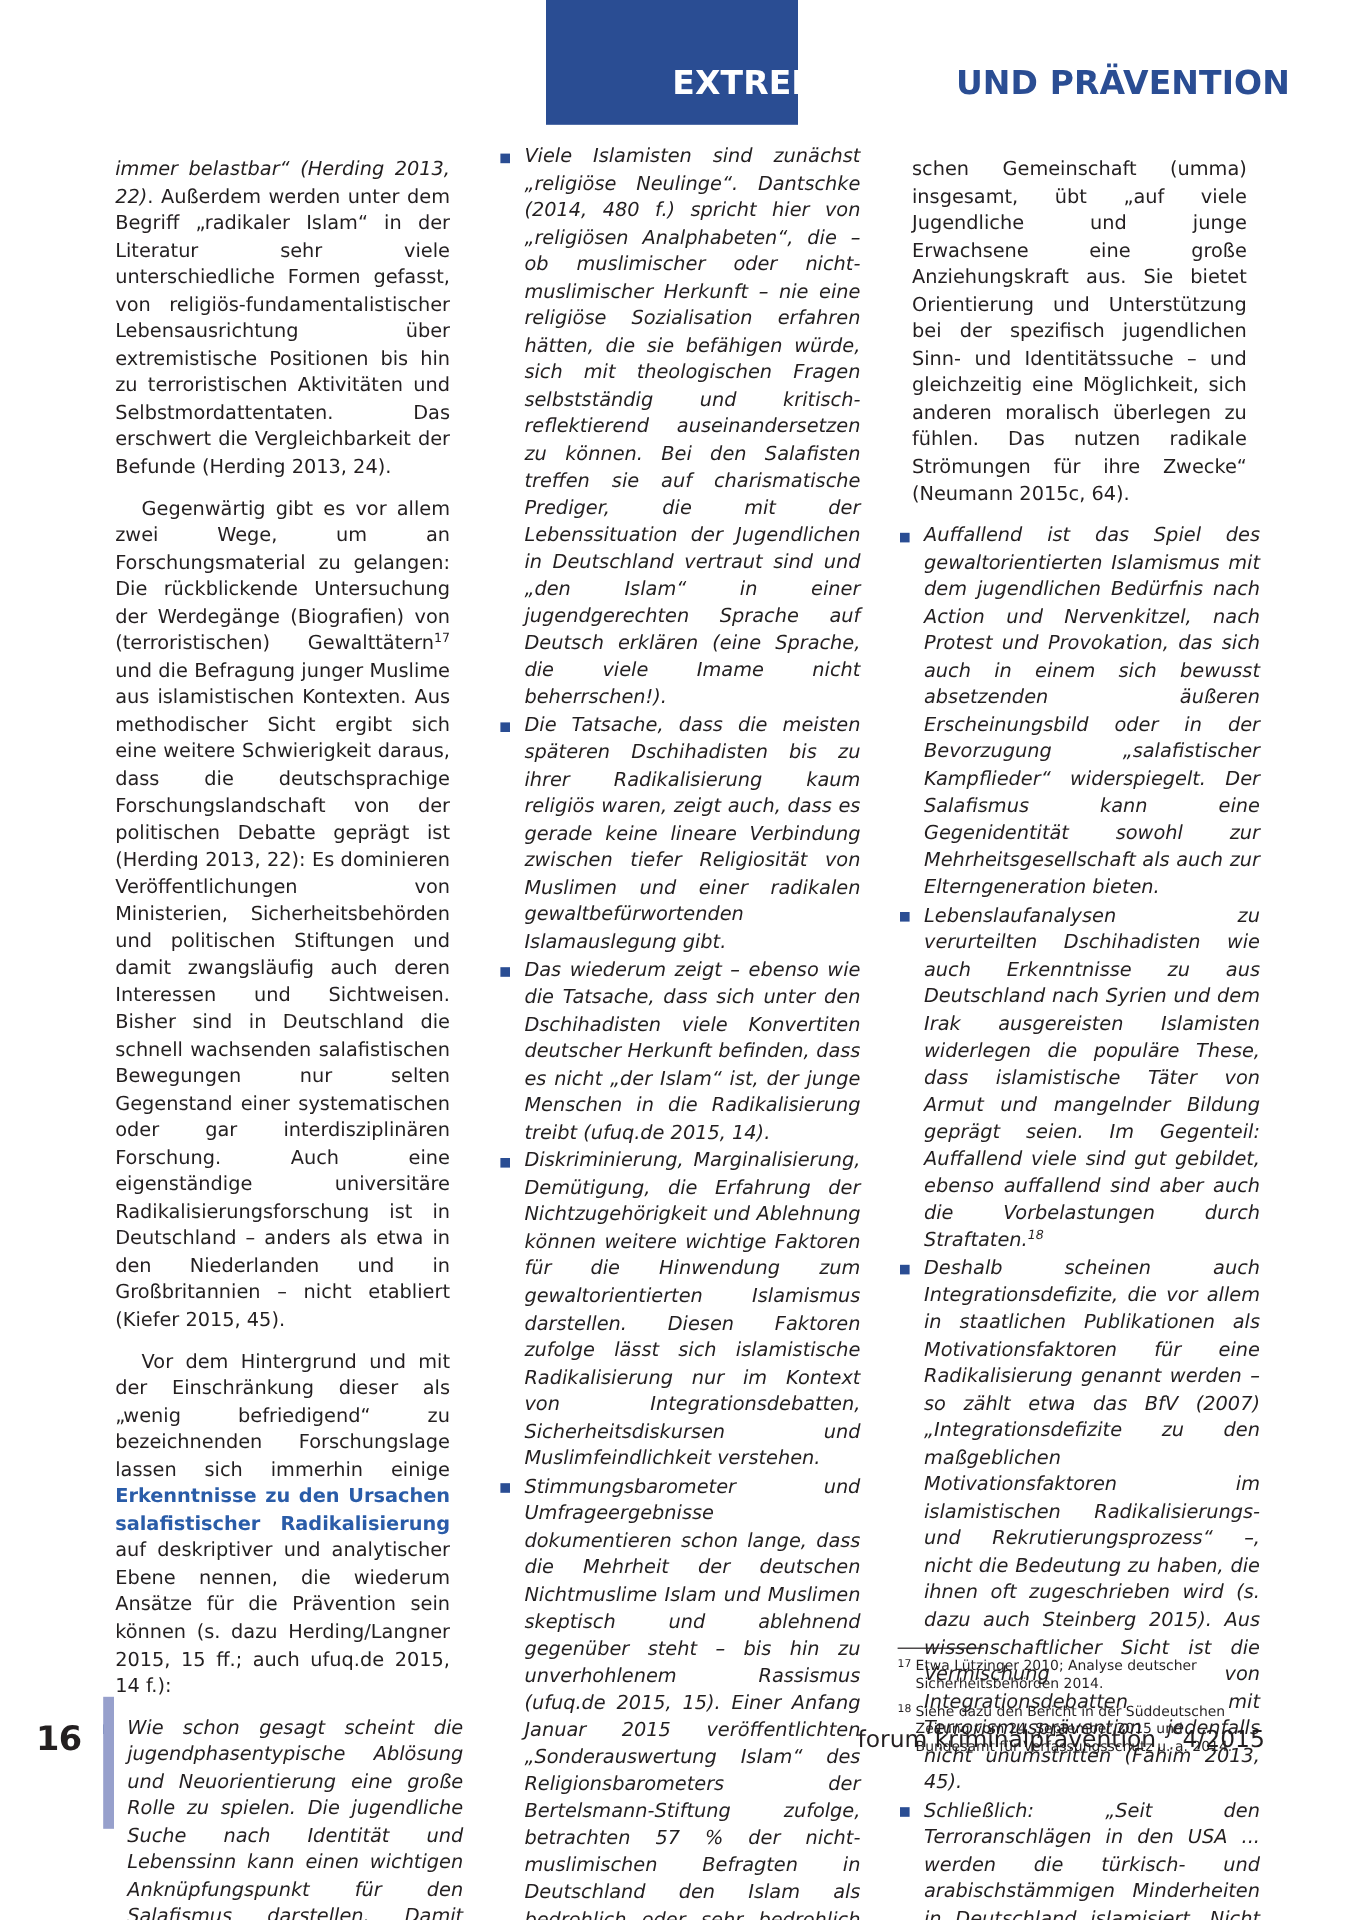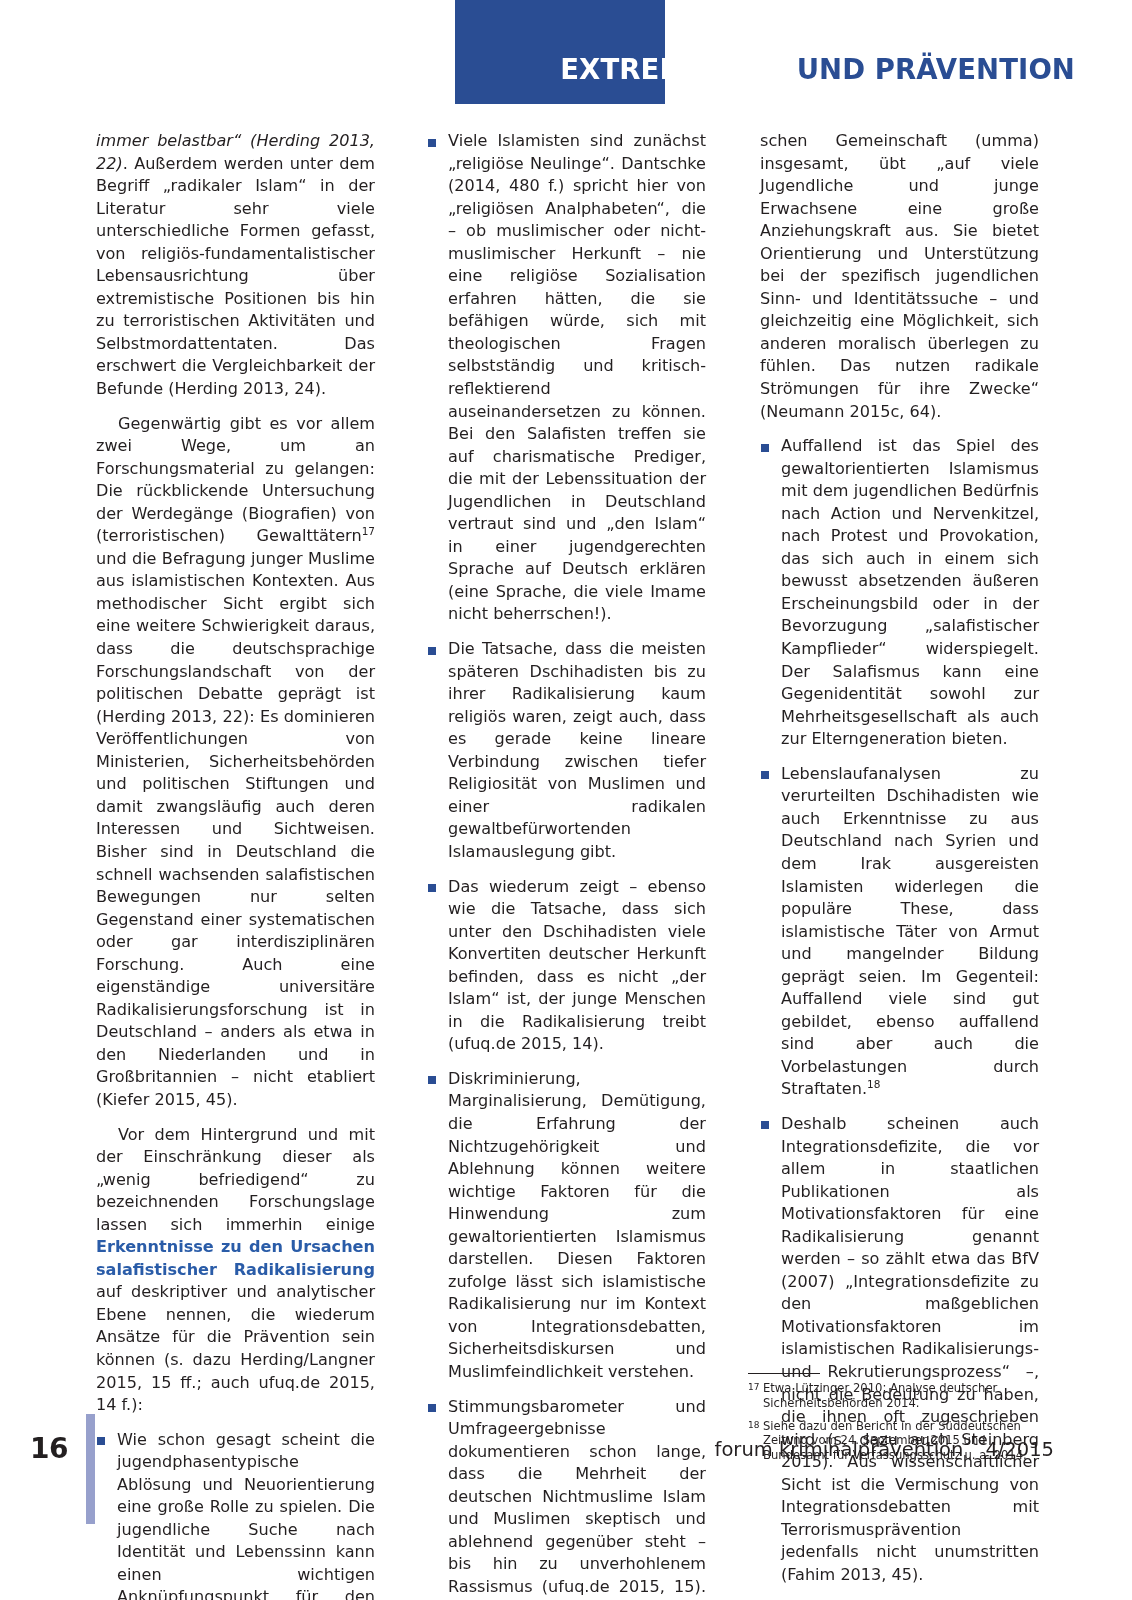--- a/index.html
+++ b/index.html
@@ -85,22 +85,23 @@
 
   
   ul.bullets {
     list-style: none;
     margin: 0;
     padding: 0;
   }
   ul.bullets > li {
     position: relative;
     padding-left: 21px;
-    margin: 12px;
+    margin: 1px;
     text-align: justify;
+    font-style: italic;
   }
   ul.bullets > li::before {
     content: "";
     position: absolute;
     left: 1px;
     top: 8.5px;
     width: 8px;
     height: 8px;
     background: #2a4d93;
   }

